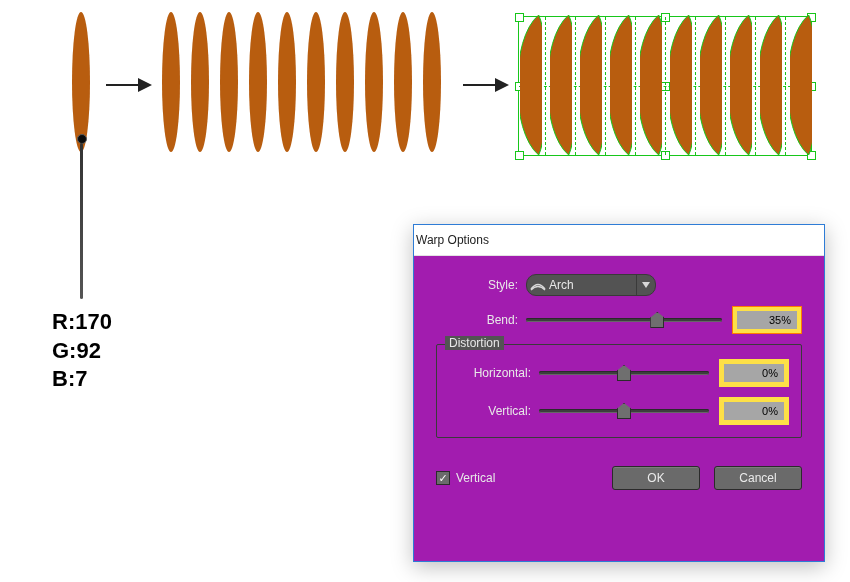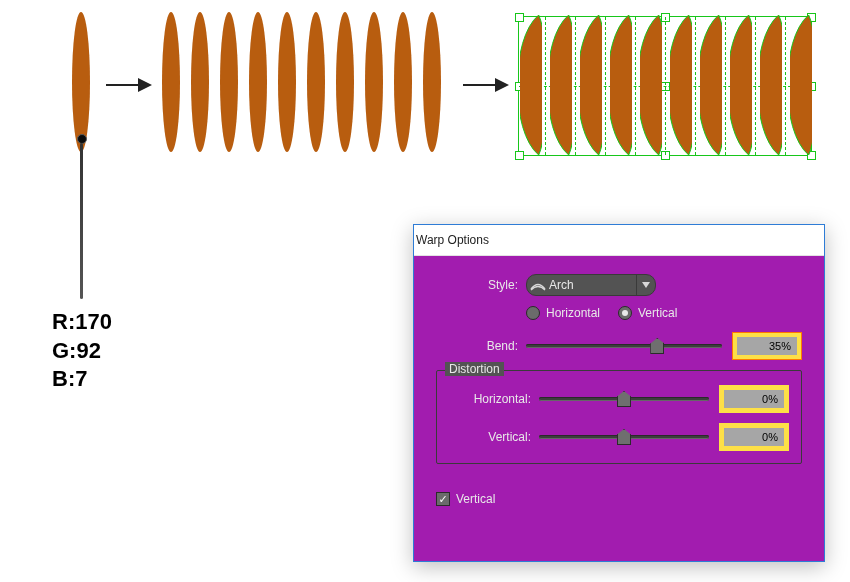--- a/index.html
+++ b/index.html
@@ -386,32 +386,20 @@
         </span>
         <span class="sel-text">Arch</span>
         <span class="sel-caret">
           <svg width="8" height="6" viewBox="0 0 8 6">
               <path d="M0 0 L8 0 L4 6 Z" fill="#d8d8d8"></path>
             </svg>
         </span>
       </div>
     </div>
 
-    <div class="radio-row">
-      <div class="radio">
-        <span class="r-outer"></span>
-        <span>Horizontal</span>
-      </div>
-      <div class="radio">
-        <span class="r-outer">
-            <span class="r-inner"></span>
-          </span>
-        <span>Vertical</span>
-      </div>
-    </div>
 
     <div class="row">
       <div class="lbl">Bend:</div>
       <div class="slider">
         <div class="thumb" style="left:67%;"></div>
       </div>
       <div class="valbox hl">35%</div>
     </div>
 
     <div class="group">
@@ -433,16 +421,18 @@
         <div class="valbox">0%</div>
       </div>
     </div>
 
     <div class="footer">
       <div class="checkbox">
         <span class="cb-box">✓</span>
         <span>Vertical</span>
       </div>
       <div class="spacer"></div>
+      <div class="btn">OK</div>
+      <div class="btn">Cancel</div>
     </div>
 
   </div>
 </div>
 
 </body></html>

